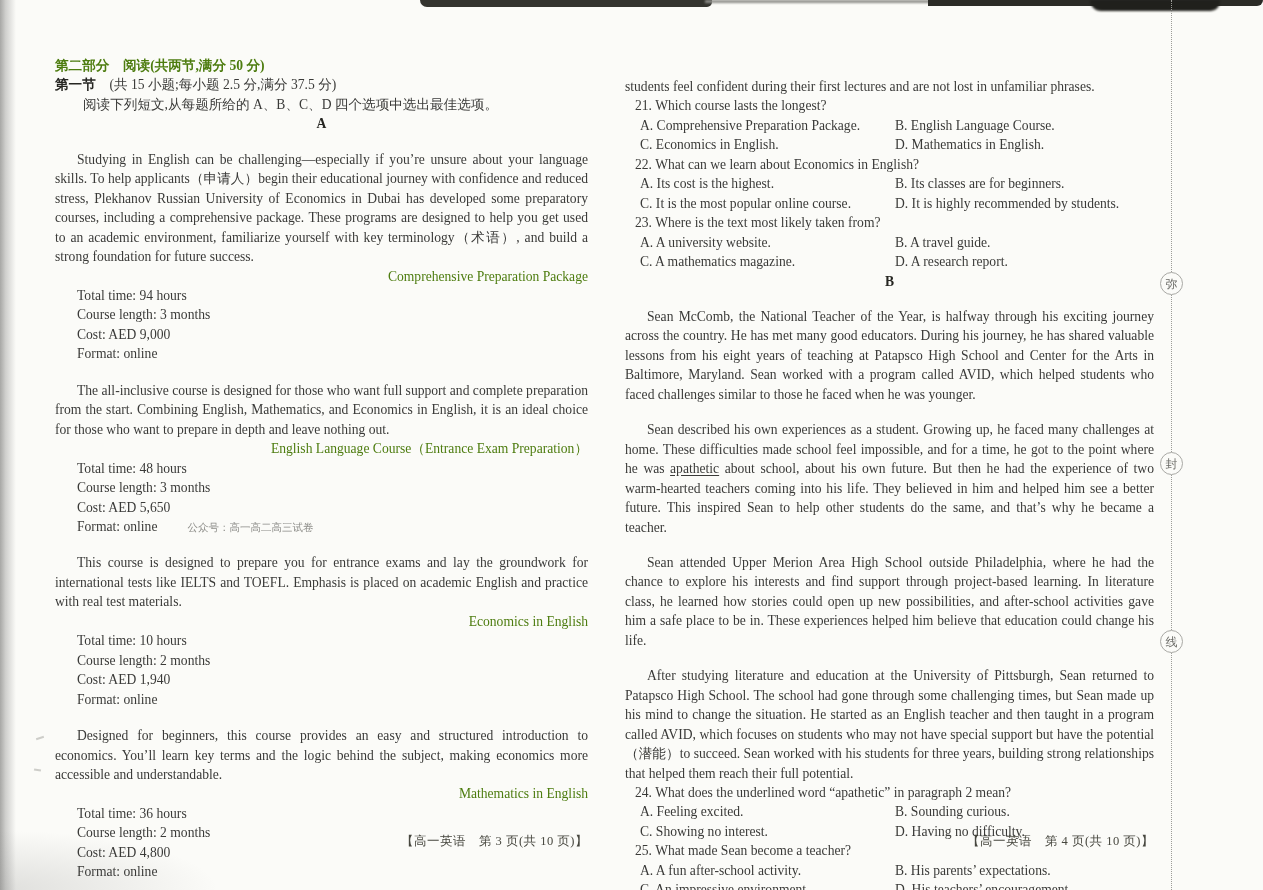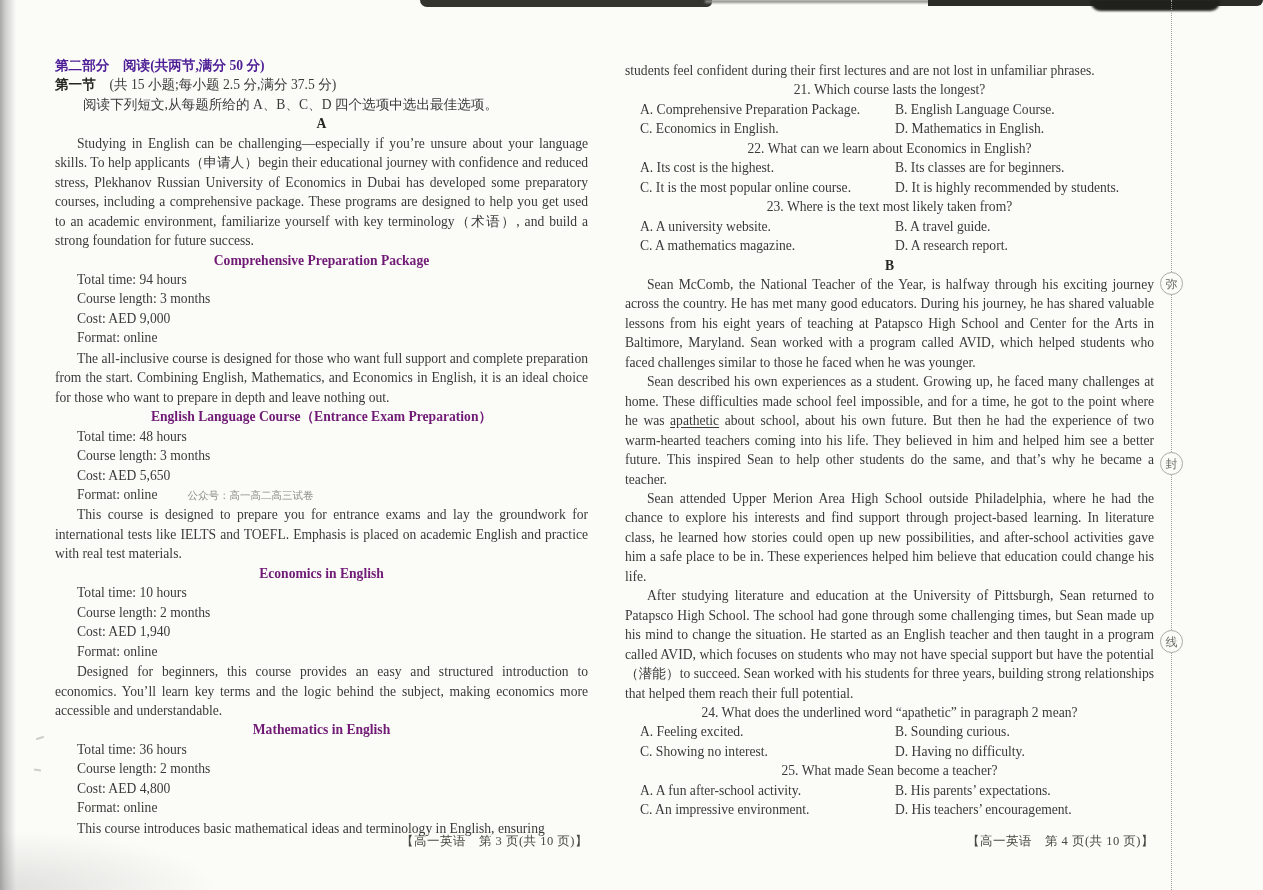--- a/index.html
+++ b/index.html
@@ -31,29 +31,29 @@
   .seal-line { position:absolute; left:1171px; top:0; bottom:0; border-left:1.5px dotted #9c9c98; }
   .seal-mark {
     position:absolute; left:1160px; width:23px; height:23px;
     border:1px solid #a9a9a5; border-radius:50%; background:#fbfbf8;
     color:#6b6b67; font-size:12px; line-height:22px; text-align:center;
   }
   .seal-mark.m1 { top:272px; } .seal-mark.m2 { top:452px; } .seal-mark.m3 { top:630px; }
   
   .page-left  { position:absolute; left:55px;  top:56px; width:533px; }
   .page-right { position:absolute; left:625px; top:61px; width:529px; }
-  .hdr1 { font-weight:bold; color:#4c1d95; text-align:left; }
+  .hdr1 { font-weight:bold; color:#4d7c0f; text-align:left; }
   .hdr2 { text-align:left; } .hdr2 .lbl { font-weight:bold; color:#262622; }
   .instruction { text-indent:28px; text-align:left; }
   .passage-label { text-align:center; font-weight:bold; color:#262622; }
-  .para { text-indent:22px; text-align:justify; }
-  .course-title { font-weight:bold; color:#701a75; text-align:center; }
+  .para { text-indent:22px; text-align:justify;margin-top:16px; }
+  .course-title { font-weight:normal; color:#4d7c0f; text-align:right; }
   .detail { padding-left:22px; text-align:left; }
   .watermark { font-size:10.5px; color:#8d8d89; margin-left:30px; font-family:"DejaVu Sans","Liberation Sans",sans-serif;margin-top:28px; }
-  .q-stem { text-align:center; }
+  .q-stem { text-align:left;margin-left:10px; }
   .q-options { display:grid; grid-template-columns:255px 1fr; padding-left:15px; text-align:left; }
   .u { text-decoration:underline; text-underline-offset:2px; }
   .footer {
     position:absolute; top:832px; text-align:right;
     font-size:12.5px; color:#47473f; letter-spacing:.5px;
   }
   .footer-left  { left:55px;  width:533px; }
   .footer-right { left:625px; width:529px; }
 </style>
 </head>

